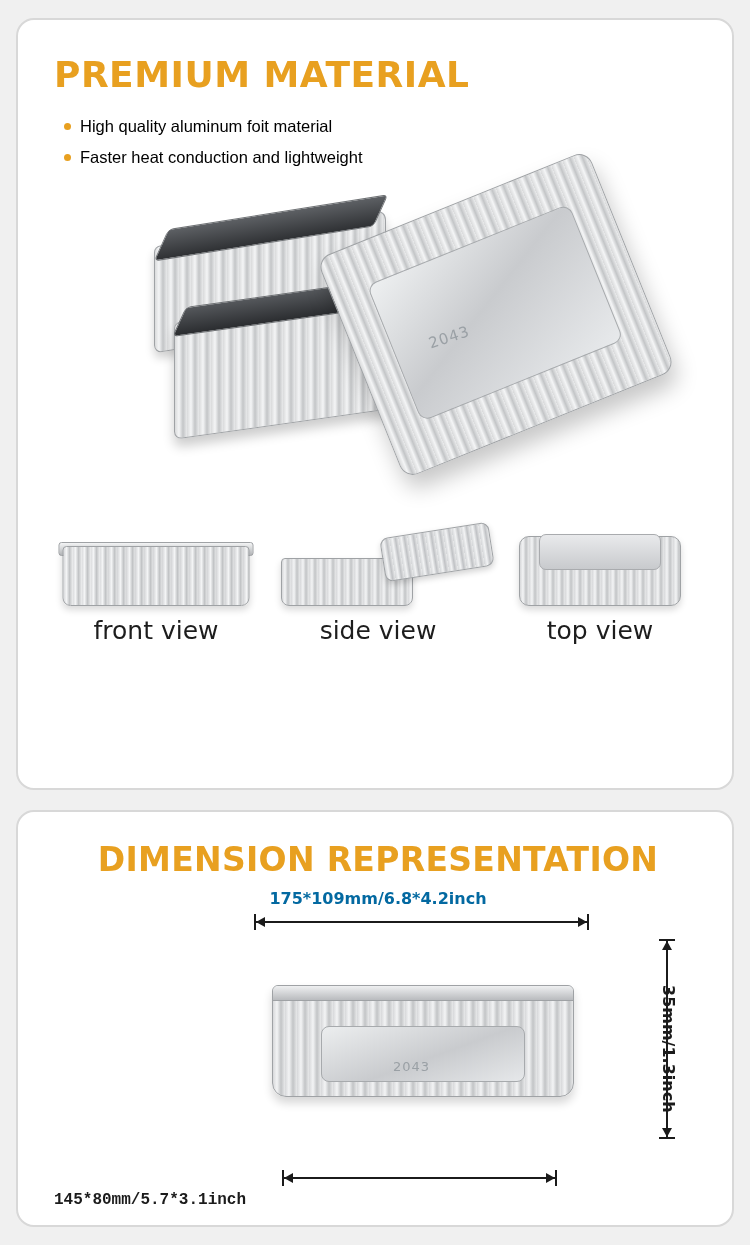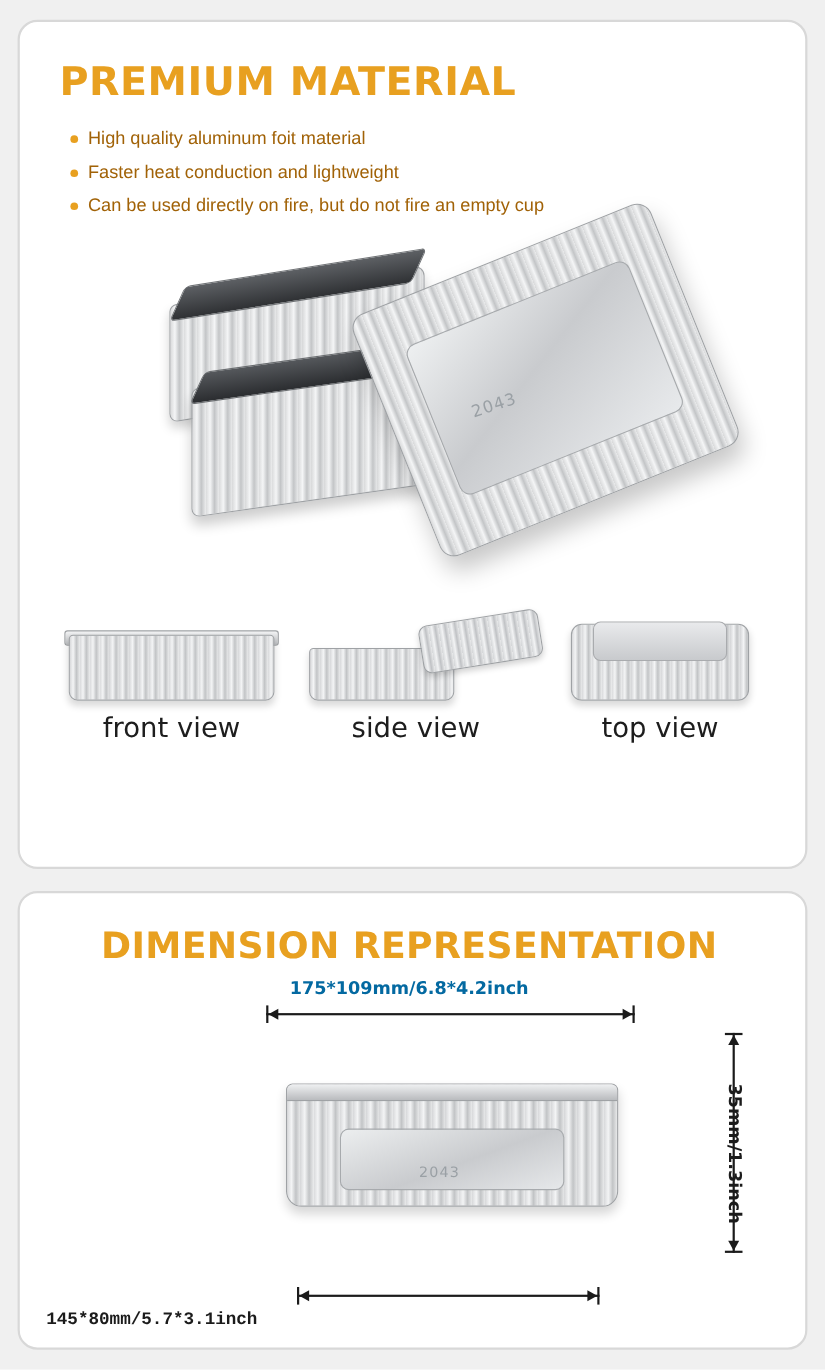--- a/index.html
+++ b/index.html
@@ -30,21 +30,21 @@
     border-radius: 18px;
     box-sizing: border-box;
     position: relative;
   }
   .card-top {
     height: 948px;
     padding: 34px 30px 10px 36px;
   }
   .card-bottom {
     flex: 1;
-    padding: 28px 30px 16px 24px;
+    padding: 28px 30px 16px 36px;
   }
   .heading {
     font-size: 36px;
     font-weight: bold;
     color: #e8a020;
     letter-spacing: 0.5px;
     margin: 0 0 16px 0;
     font-family: "DejaVu Sans", sans-serif;
   }
   .heading-2 {
@@ -57,21 +57,21 @@
     font-family: "DejaVu Sans", sans-serif;
   }
   .bullets {
     list-style: none;
     margin: 0;
     padding: 0 0 0 26px;
   }
   .bullets li {
     position: relative;
     font-size: 16.5px;
-    color: #a16207;
+    color: #000000;
     padding: 5px 0;
     line-height: 1.25;
   }
   .bullets li::before {
     content: "";
     position: absolute;
     left: -16px;
     top: 12px;
     width: 7px;
     height: 7px;
@@ -351,21 +351,20 @@
 
 <div class="page">
 
   <div class="card card-top">
 
     <h1 class="heading">PREMIUM MATERIAL</h1>
 
     <ul class="bullets">
       <li>High quality aluminum foit material</li>
       <li>Faster heat conduction and lightweight</li>
-      <li>Can be used directly on fire, but do not fire an empty cup</li>
     </ul>
 
     <div class="hero">
       <div class="foilbox tray-back">
         <div class="lid"></div>
       </div>
       <div class="foilbox tray-front">
         <div class="lid"></div>
       </div>
       <div class="foilbox tray-big">

